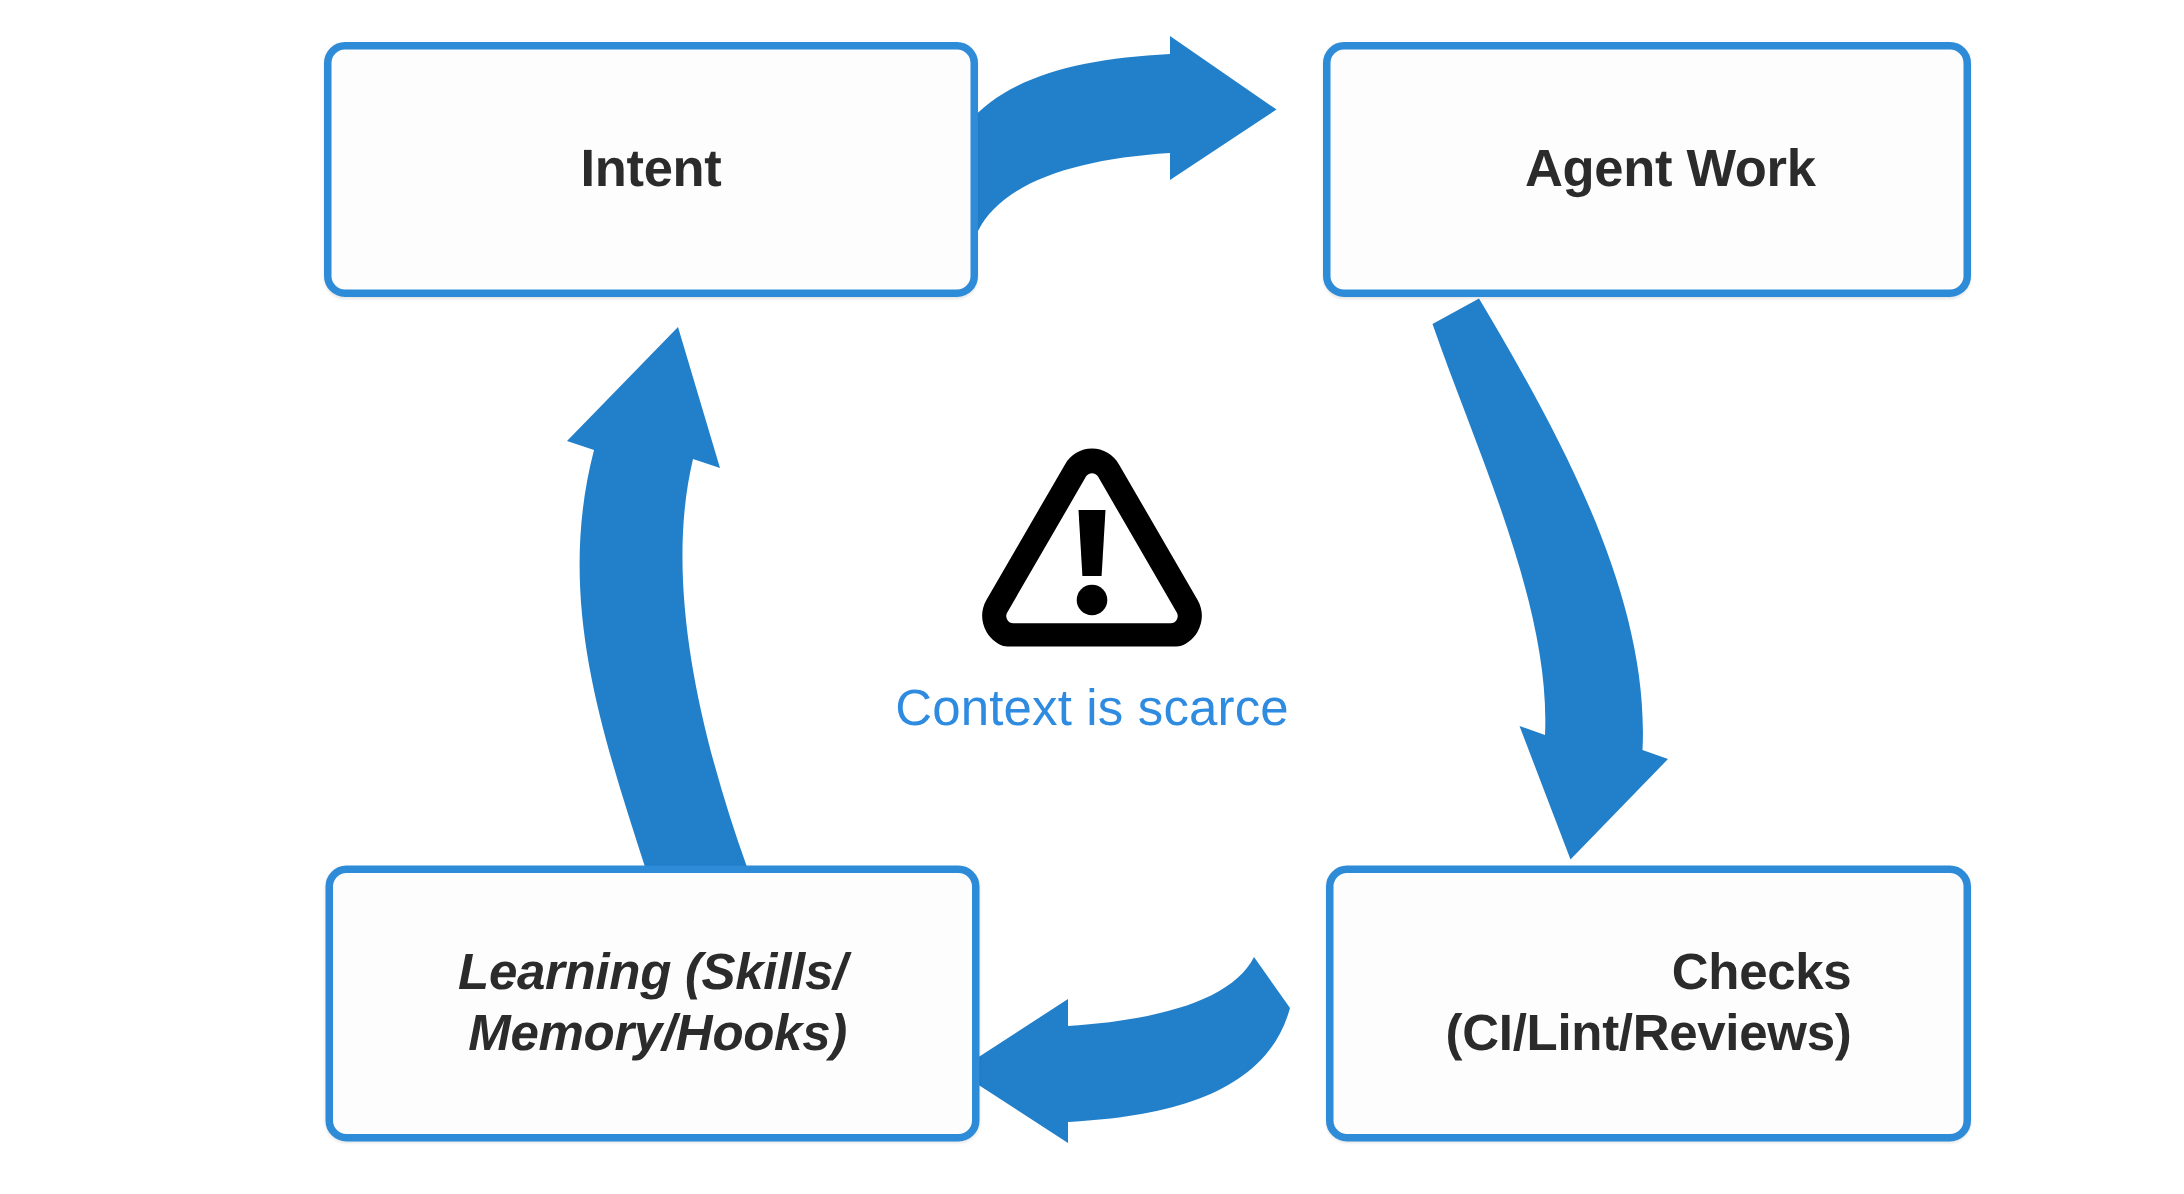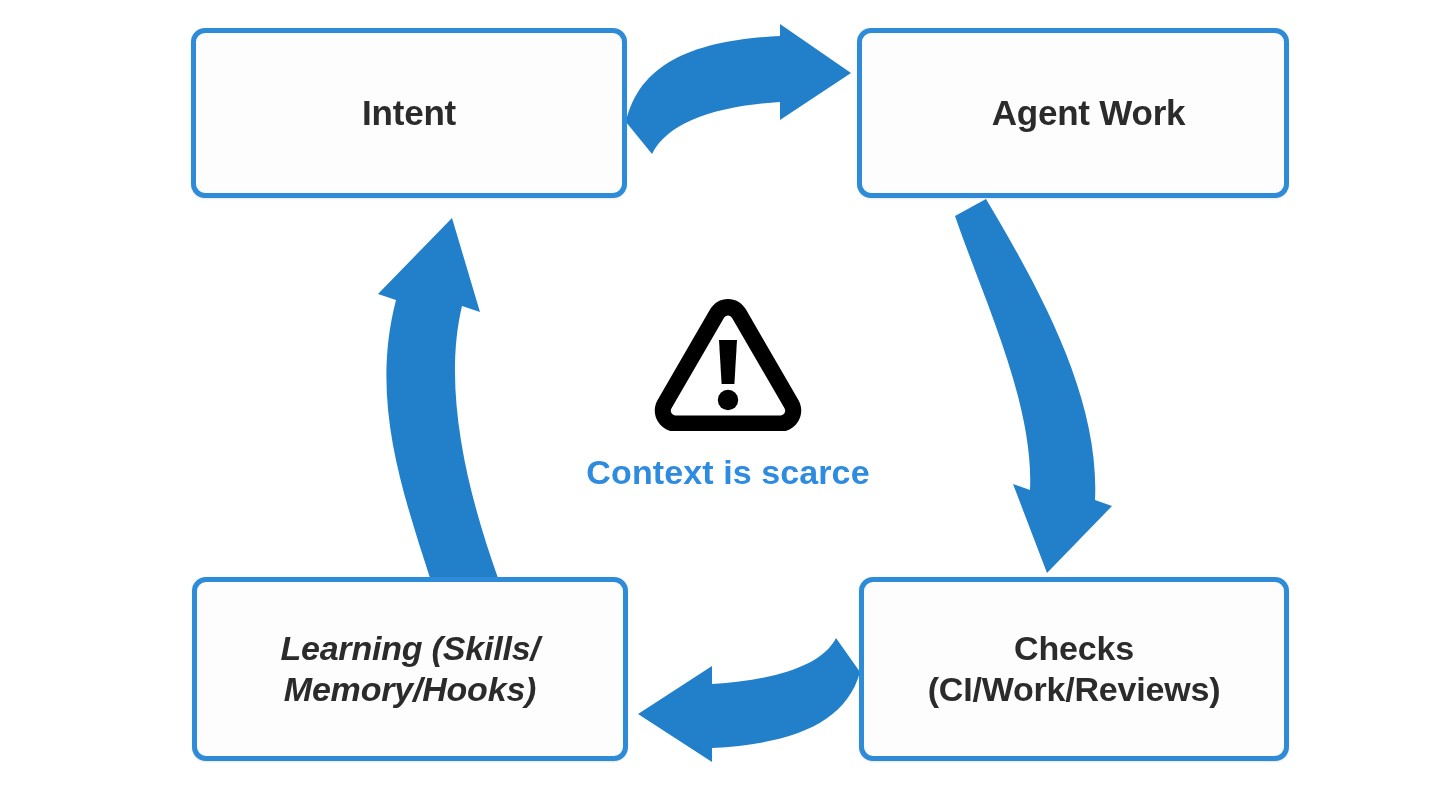--- a/index.html
+++ b/index.html
@@ -20,26 +20,27 @@
   }
   .node {
     position: absolute;
     box-sizing: border-box;
     background: #fdfdfd;
     border: 5px solid #2E8BD8;
     border-radius: 14px;
     display: flex;
     align-items: center;
     justify-content: center;
-    text-align: center;
+    text-align: right;
     color: #2b2b2b;
     font-weight: bold;
     line-height: 1.22;
     letter-spacing: -0.2px;
     box-shadow: 0 1px 2px rgba(0,0,0,0.10);
+    margin-left: 25px;
   }
   .node-label {
     display: block;
     padding: 0 14px;
     white-space: pre-line;
   }
   #node-intent {
     left: 191px;  top: 28px;
     width: 436px; height: 170px;
     font-size: 35px;
@@ -82,21 +83,21 @@
     justify-content: flex-start;
   }
   #warning-icon-wrap {
     width: 148px;
     height: 136px;
     display: block;
   }
   #center-caption {
     margin-top: 22px;
     font-size: 34px;
-    font-weight: bold;
+    font-weight: normal;
     color: #2E8BE0;
     letter-spacing: 0.1px;
     white-space: nowrap;
   }
 </style>
 </head>
 <body>
 
 <div id="canvas">
 
@@ -155,21 +156,21 @@
   <div class="node" id="node-intent">
     <span class="node-label">Intent</span>
   </div>
 
   <div class="node" id="node-agent-work">
     <span class="node-label">Agent Work</span>
   </div>
 
   <div class="node" id="node-checks">
     <span class="node-label">Checks
-(CI/Work/Reviews)</span>
+(CI/Lint/Reviews)</span>
   </div>
 
   <div class="node" id="node-learning">
     <span class="node-label">Learning (Skills/
 Memory/Hooks)</span>
   </div>
 
   <div id="center-warning">
     <span id="warning-icon-wrap">
       <svg viewBox="0 0 148 136" width="148" height="136" aria-hidden="true">

